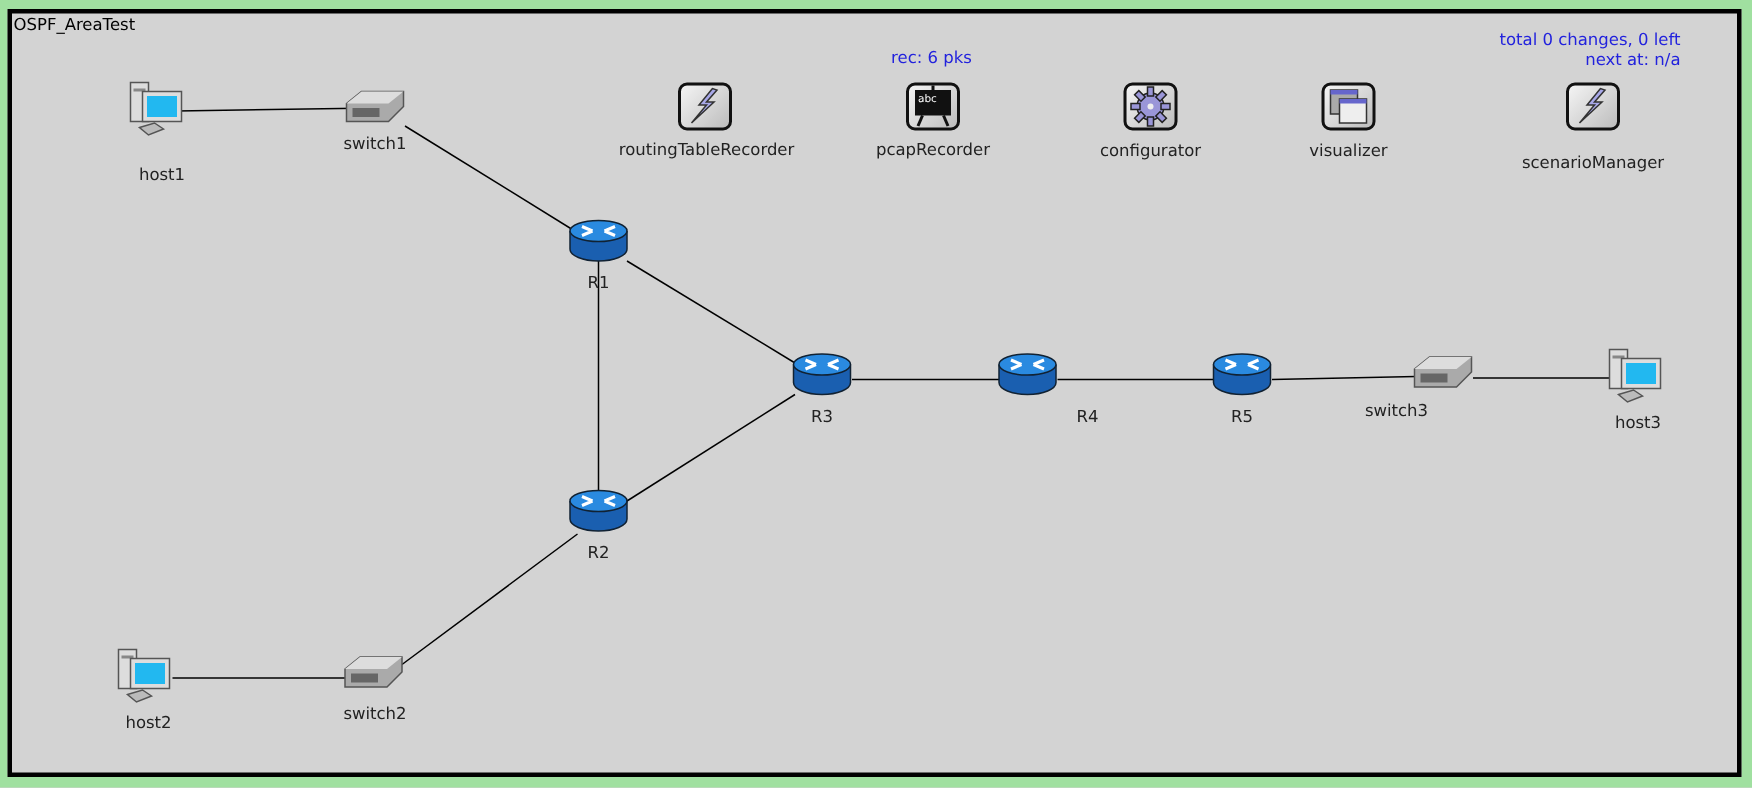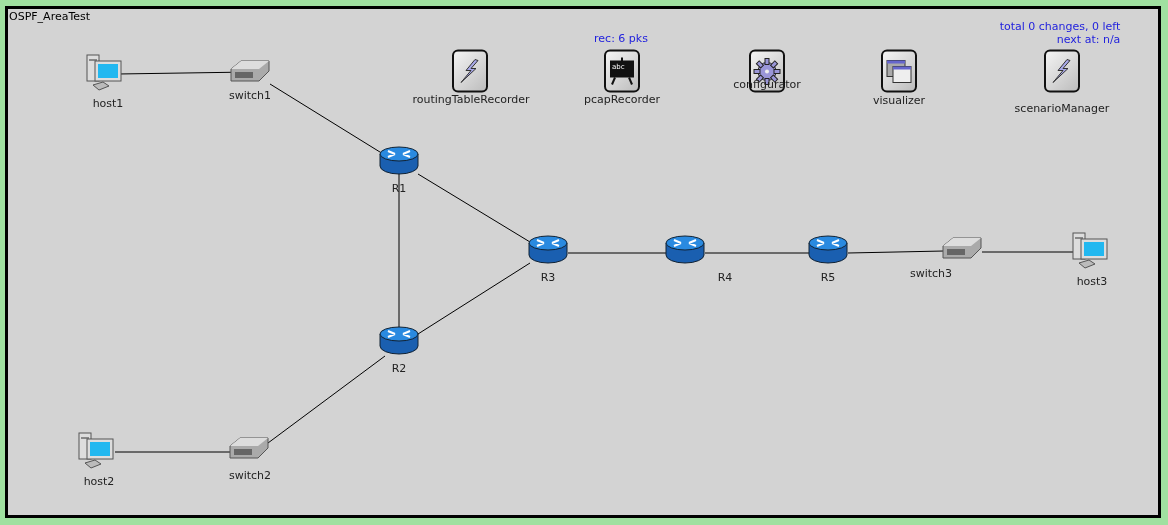--- a/index.html
+++ b/index.html
@@ -5,21 +5,21 @@
   html, body { margin:0; padding:0; }
   body { width:1168px; height:525px; background:#a0e0a0; position:relative; overflow:hidden;
          font-family:"DejaVu Sans", sans-serif; }
   #canvas { position:absolute; left:5px; top:6px; width:1156px; height:512px;
             background:#d3d3d3; border:3px solid #000; box-sizing:border-box; }
   #net-title { position:absolute; left:9px; top:10px; font-size:11px; color:#000; }
   svg#links { position:absolute; left:0; top:0; width:1168px; height:525px; }
   .node { position:absolute; transform:translate(-50%,-50%); }
   .label { position:absolute; font-size:11px; color:#222; white-space:nowrap; transform:translateX(-50%); }
   .status { position:absolute; font-size:11px; color:#2222dd; white-space:nowrap; transform:translateX(-50%); text-align:right; line-height:13px; }
-  .modbox { width:36px; height:43px; border:2px solid #111; border-radius:6px; box-sizing:border-box;
+  .modbox { width:36px; height:32px; border:2px solid #111; border-radius:6px; box-sizing:border-box;
             background:linear-gradient(135deg,#f4f4f4,#bdbdbd); display:flex; align-items:center; justify-content:center; }
 </style>
 </head>
 <body>
 
 <div id="canvas"></div>
 <div id="net-title">OSPF_AreaTest</div>
 
 <svg id="links">
   <line x1="118" y1="74" x2="250" y2="72" stroke="#000"></line>
@@ -69,21 +69,21 @@
           <rect x="22" y="13" width="6" height="4"></rect>
           <rect x="13" y="2" width="4" height="6" transform="rotate(45 15 15)"></rect>
           <rect x="13" y="2" width="4" height="6" transform="rotate(-45 15 15)"></rect>
           <rect x="13" y="22" width="4" height="6" transform="rotate(45 15 15)"></rect>
           <rect x="13" y="22" width="4" height="6" transform="rotate(-45 15 15)"></rect>
         </g>
         <circle cx="15" cy="15" r="2" fill="#eee"></circle>
       </svg>
   </div>
 </div>
-<div class="label" style="left:767px;top:78px">configurator</div>
+<div class="label" style="left:767px;top:94px">configurator</div>
 
 <div class="node" style="left:899px;top:71px">
   <div class="modbox">
     <svg width="30" height="30" viewBox="0 0 30 30">
         <rect x="3" y="4" width="18" height="16" fill="#aaa" stroke="#333"></rect>
         <rect x="3" y="4" width="18" height="3" fill="#6666cc"></rect>
         <rect x="9" y="10" width="18" height="16" fill="#eee" stroke="#333"></rect>
         <rect x="9" y="10" width="18" height="3" fill="#6666cc"></rect>
       </svg>
   </div>
@@ -103,21 +103,21 @@
 </div>
 <div class="label" style="left:1062px;top:102px">scenarioManager</div>
 
 <div class="node" style="left:106px;top:75px"><svg width="42" height="40" viewBox="0 0 42 40">
       <rect x="2" y="2" width="12" height="26" fill="#ddd" stroke="#555"></rect>
       <rect x="4" y="6" width="8" height="2" fill="#888"></rect>
       <rect x="10" y="8" width="26" height="20" fill="#ddd" stroke="#555"></rect>
       <rect x="13" y="11" width="20" height="14" fill="#22b8f0"></rect>
       <polygon points="8,32 18,29 24,33 14,37" fill="#bbb" stroke="#555"></polygon>
     </svg></div>
-<div class="label" style="left:108px;top:97px">host1</div>
+<div class="label" style="left:108px;top:110px">host1</div>
 
 <div class="node" style="left:98px;top:453px"><svg width="42" height="40" viewBox="0 0 42 40">
       <rect x="2" y="2" width="12" height="26" fill="#ddd" stroke="#555"></rect>
       <rect x="4" y="6" width="8" height="2" fill="#888"></rect>
       <rect x="10" y="8" width="26" height="20" fill="#ddd" stroke="#555"></rect>
       <rect x="13" y="11" width="20" height="14" fill="#22b8f0"></rect>
       <polygon points="8,32 18,29 24,33 14,37" fill="#bbb" stroke="#555"></polygon>
     </svg></div>
 <div class="label" style="left:99px;top:475px">host2</div>
 

